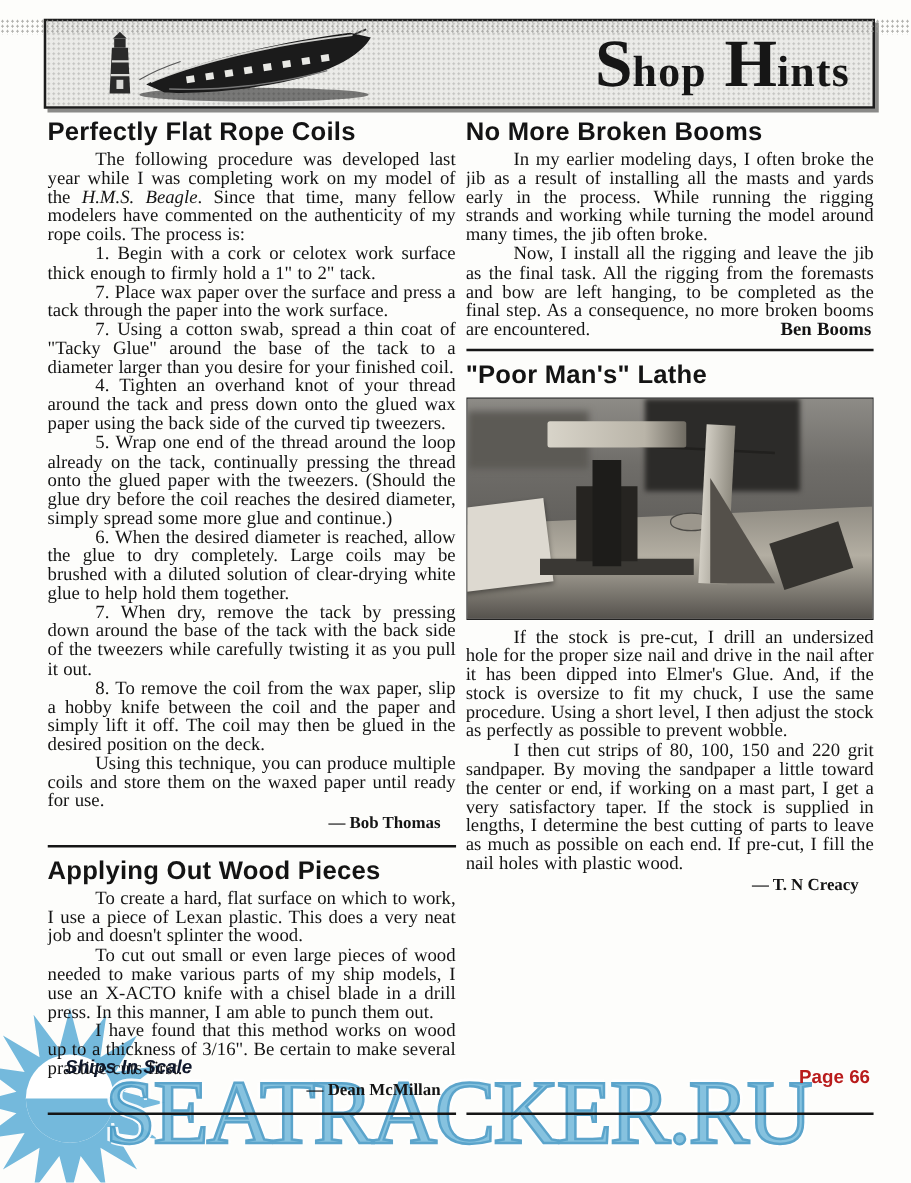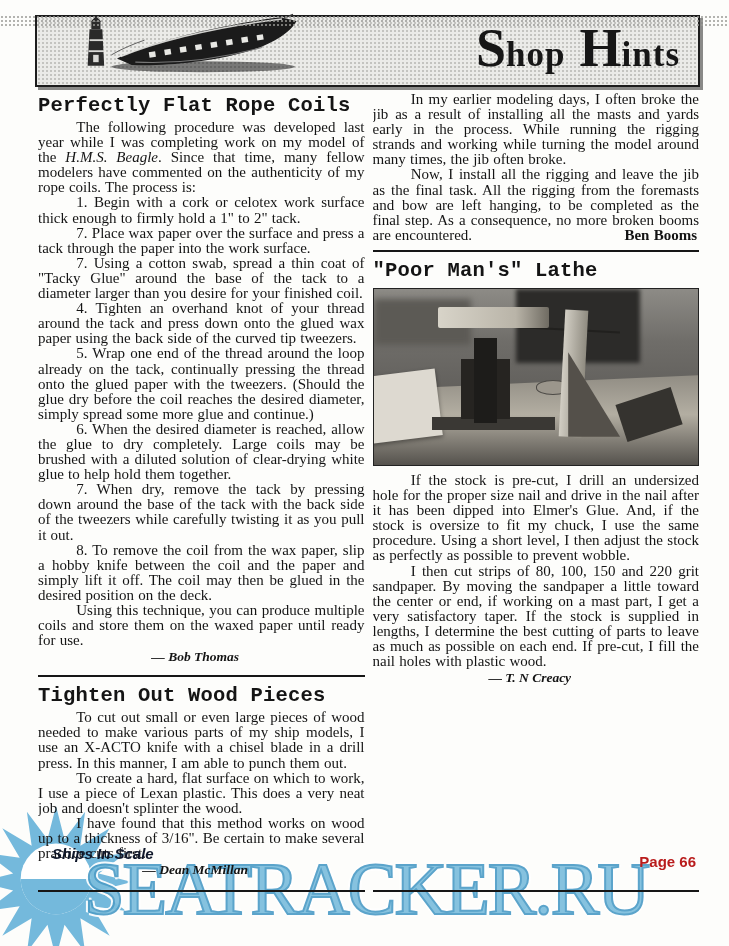--- a/index.html
+++ b/index.html
@@ -22,40 +22,40 @@
   }
   .sunburst{position:absolute;left:-22px;bottom:-14px;}
   
   .content{position:relative;z-index:3;}
   .masthead{
     margin:15px 29px 0 35px;height:72px;border:2px solid #1d1d1d;
     box-shadow:3px 3px 0 #8a8a88;
     background-color:#ebebe8;
     background-image:radial-gradient(#c4c4c0 0.8px, transparent 0.9px);
     background-size:4px 4px;
-    display:flex;align-items:flex-end;padding:0 18px 10px 12px;box-sizing:border-box;
+    display:flex;align-items:center;padding:0 18px 0 12px;box-sizing:border-box;
   }
   .masthead-title{margin-left:auto;white-space:nowrap;font-family:"Liberation Serif",serif;color:#161616;}
   .masthead-title .cap{font-size:54px;font-weight:bold;line-height:1;}
   .masthead-title .small{font-size:35px;font-weight:bold;letter-spacing:1px;}
   .masthead-title .wordgap{display:inline-block;width:14px;}
   
   .columns{
     display:flex;gap:8px;padding:5px 30px 0 38px;height:800px;box-sizing:content-box;
   }
   .col{width:327px;display:flex;flex-direction:column;overflow:hidden;height:800px;}
   h2.headline{
     font-size:20.5px;margin:2px 0 3px;font-weight:bold;letter-spacing:.2px;
-    font-family:Liberation Mono, monospace;
+    font-family:Liberation Sans, sans-serif;
   }
   p.body{
     margin:0;font-size:15px;line-height:15.1px;text-align:justify;
     text-indent:2.55em;word-spacing:.5px;
   }
-  .byline{font-weight:bold;font-size:13.5px;text-align:center;padding-right:12px;margin:1px 0 3px;font-style:italic;}
+  .byline{font-weight:bold;font-size:13.5px;text-align:right;padding-right:12px;margin:1px 0 3px;}
   .byline-inline{float:right;font-weight:bold;padding-right:2px;}
   hr.rule{border:none;border-top:2px solid #161616;margin:7px 0 5px;width:100%;}
   hr.rule.bottom{margin-top:auto;margin-bottom:0;}
   
   .photo{
     margin:6px 0 7px;height:176px;position:relative;overflow:hidden;border:1px solid #222;
     background:linear-gradient(180deg,#8d8b86 0%,#6f6d69 30%,#4e4c49 100%);
   }
   .ph{position:absolute;}
   .ph-cabinet{top:0;left:44%;width:38%;height:42%;background:#2c2b29;filter:blur(2px);}
@@ -149,34 +149,35 @@
             <p class="body">7. When dry, remove the tack by pressing down around the base of the tack with the back side of the tweezers while carefully twisting it as you pull it out.</p>
             <p class="body">8. To remove the coil from the wax paper, slip a hobby knife between the coil and the paper and simply lift it off. The coil may then be glued in the desired position on the deck.</p>
             <p class="body">Using this technique, you can produce multiple coils and store them on the waxed paper until ready for use.</p>
           </div>
         <div class="byline">— Bob Thomas</div>
       </article>
 
       <hr class="rule">
 
       <article>
-        <h2 class="headline">Tighten Out Wood Pieces</h2>
-        <div>
+        <h2 class="headline">Applying Out Wood Pieces</h2>
+        <div>
+            <p class="body">To create a hard, flat surface on which to work, I use a piece of Lexan plastic. This does a very neat job and doesn't splinter the wood.</p>
             <p class="body">To cut out small or even large pieces of wood needed to make various parts of my ship models, I use an X-ACTO knife with a chisel blade in a drill press. In this manner, I am able to punch them out.</p>
-            <p class="body">To create a hard, flat surface on which to work, I use a piece of Lexan plastic. This does a very neat job and doesn't splinter the wood.</p>
             <p class="body">I have found that this method works on wood up to a thickness of 3/16". Be certain to make several practice cuts first.</p>
           </div>
         <div class="byline">— Dean McMillan</div>
       </article>
 
       <hr class="rule bottom">
     </section>
 
     <section class="col">
       <article>
+        <h2 class="headline">No More Broken Booms</h2>
         <div>
             <p class="body">In my earlier modeling days, I often broke the jib as a result of installing all the masts and yards early in the process. While running the rigging strands and working while turning the model around many times, the jib often broke.</p>
           </div>
         <p class="body"><span>Now, I install all the rigging and leave the jib as the final task. All the rigging from the foremasts and bow are left hanging, to be completed as the final step. As a consequence, no more broken booms are encountered.</span><span class="byline-inline">Ben Booms</span></p>
       </article>
 
       <hr class="rule">
 
       <article>
         <h2 class="headline">"Poor Man's" Lathe</h2>

